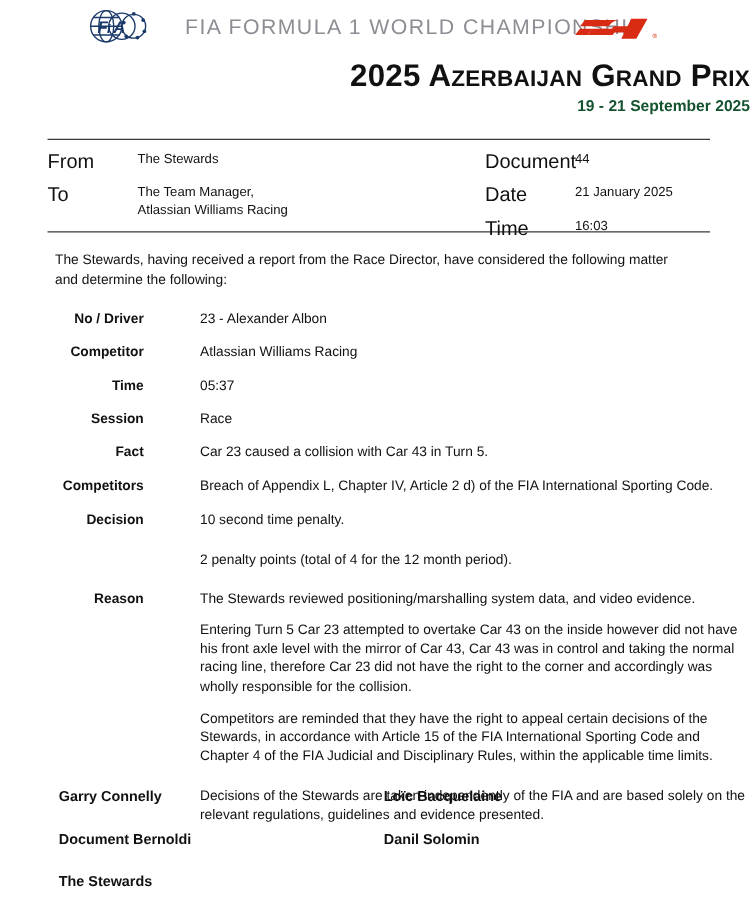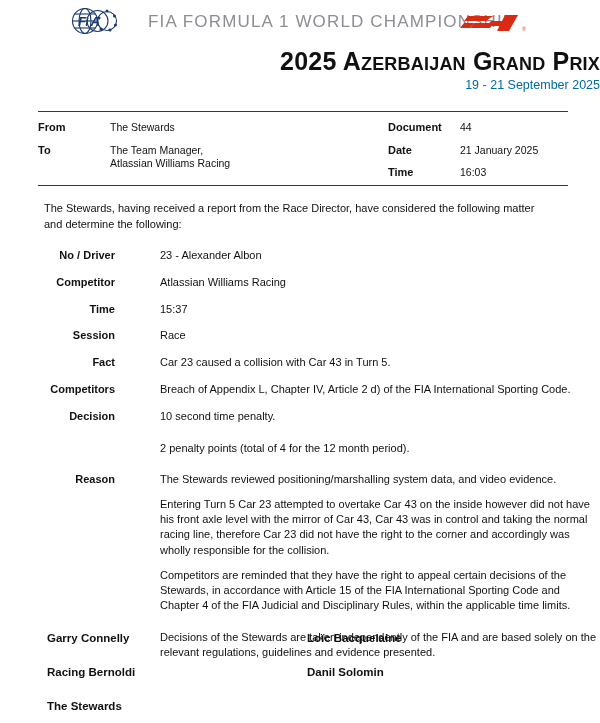--- a/index.html
+++ b/index.html
@@ -63,24 +63,24 @@
     font-family: "Liberation Sans", sans-serif;
     font-weight: bold;
     font-size: 25px;
     letter-spacing: 0.2px;
     font-variant: small-caps;
     line-height: 1.05;
     color: #111111;
   }
   .gp-dates {
     font-family: "Liberation Sans", sans-serif;
-    font-weight: normal;
+    font-weight: bold;
     font-size: 12.5px;
     margin-top: 4px;
-    color: #0369a1;
+    color: #14532d;
   }
 
   
   .rule {
     height: 0;
     border-top: 1.4px solid #3a3a3a;
     margin: 0 32px 0 38px;
   }
   .rule-top { margin-top: 19px; }
   .rule-mid { margin-top: 0px; }
@@ -92,22 +92,22 @@
     margin-top: 9px;
   }
   .meta-col-left  { position: absolute; left: 38px;  top: 0; }
   .meta-col-right { position: absolute; left: 388px; top: 0; }
   .meta-row {
     display: flex;
     align-items: flex-start;
     margin-bottom: 9px;
   }
   .meta-label {
-    font-size: 11px;
-    font-weight: bold;
+    font-size: 16px;
+    font-weight: normal;
     color: #111;
     width: 72px;
     flex: 0 0 72px;
   }
   .meta-value {
     font-size: 10.5px;
     color: #111;
     line-height: 1.28;
   }
 
@@ -282,21 +282,21 @@
     <div class="dvalue">23 - Alexander Albon</div>
   </div>
 
   <div class="drow">
     <div class="dlabel">Competitor</div>
     <div class="dvalue">Atlassian Williams Racing</div>
   </div>
 
   <div class="drow">
     <div class="dlabel">Time</div>
-    <div class="dvalue">15:37</div>
+    <div class="dvalue">05:37</div>
   </div>
 
   <div class="drow">
     <div class="dlabel">Session</div>
     <div class="dvalue">Race</div>
   </div>
 
   <div class="drow">
     <div class="dlabel">Fact</div>
     <div class="dvalue">Car 23 caused a collision with Car 43 in Turn 5.</div>
@@ -325,19 +325,19 @@
     </div>
   </div>
 </div>
 
 <div class="signatures">
   <div class="sig-row">
     <span class="sig-left">Garry Connelly</span>
     <span class="sig-right">Loïc Bacquelaine</span>
   </div>
   <div class="sig-row">
-    <span class="sig-left">Racing Bernoldi</span>
+    <span class="sig-left">Document Bernoldi</span>
     <span class="sig-right">Danil Solomin</span>
   </div>
   <div class="sig-row">
     <span class="sig-left">The Stewards</span>
   </div>
 </div>
 
 </body></html>

